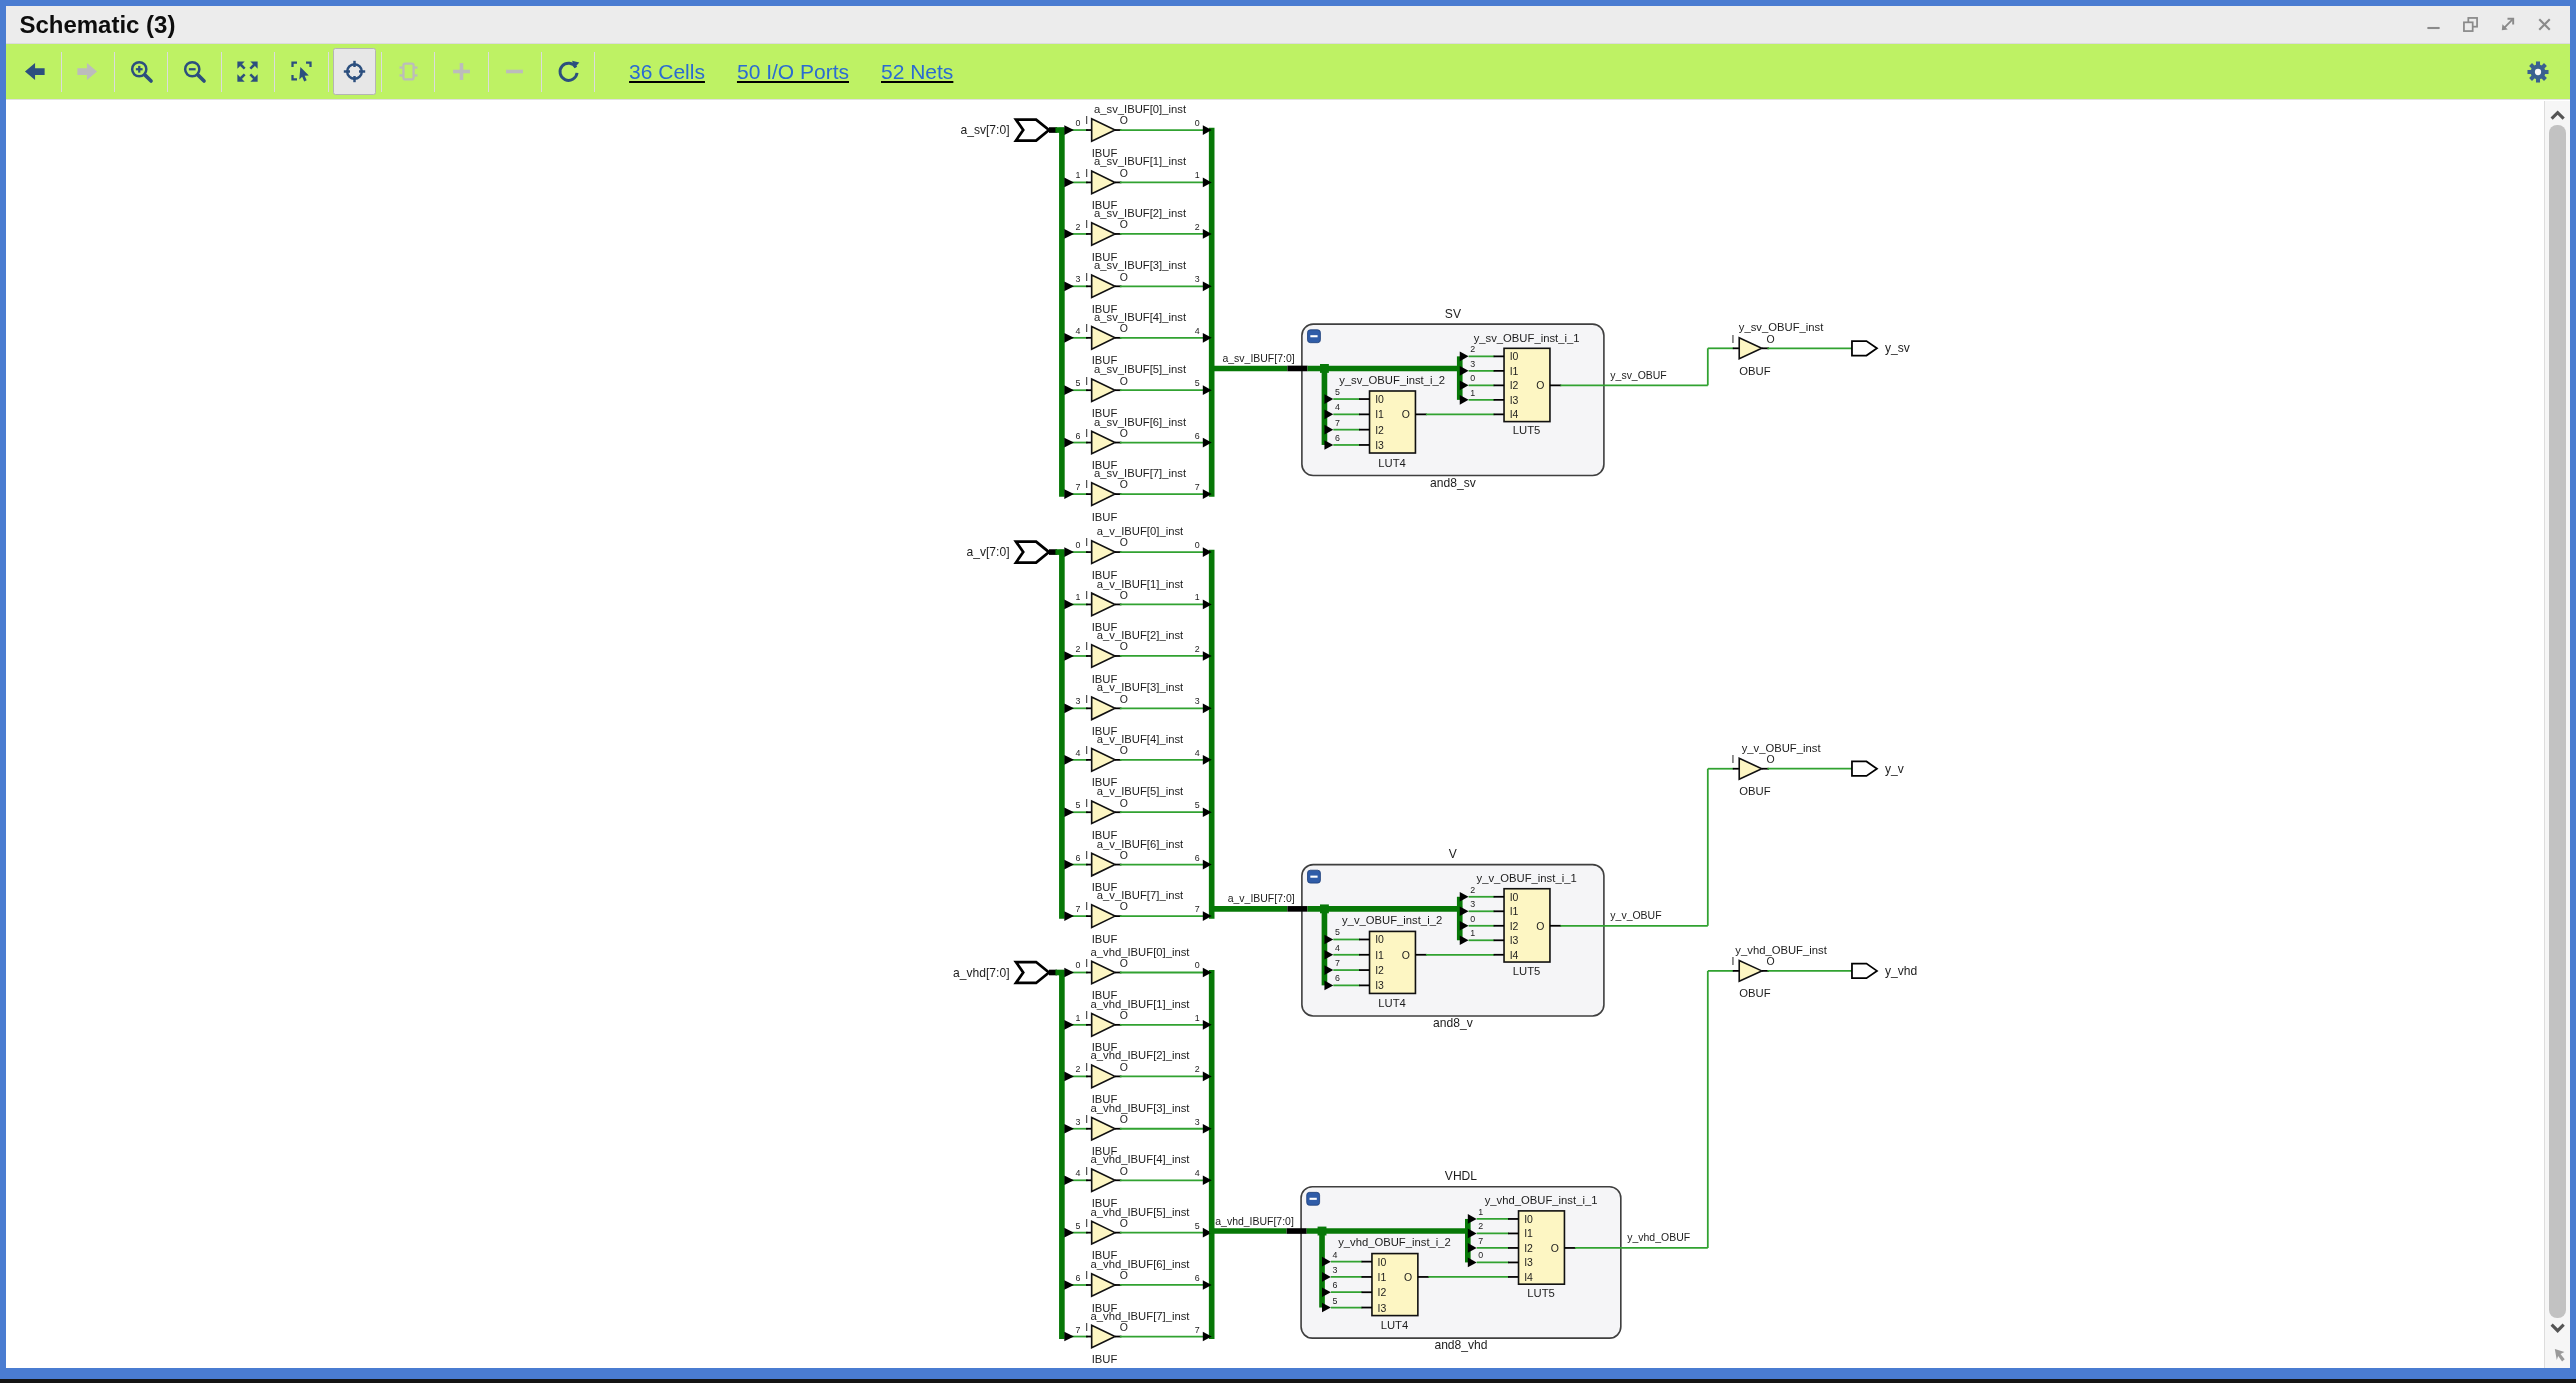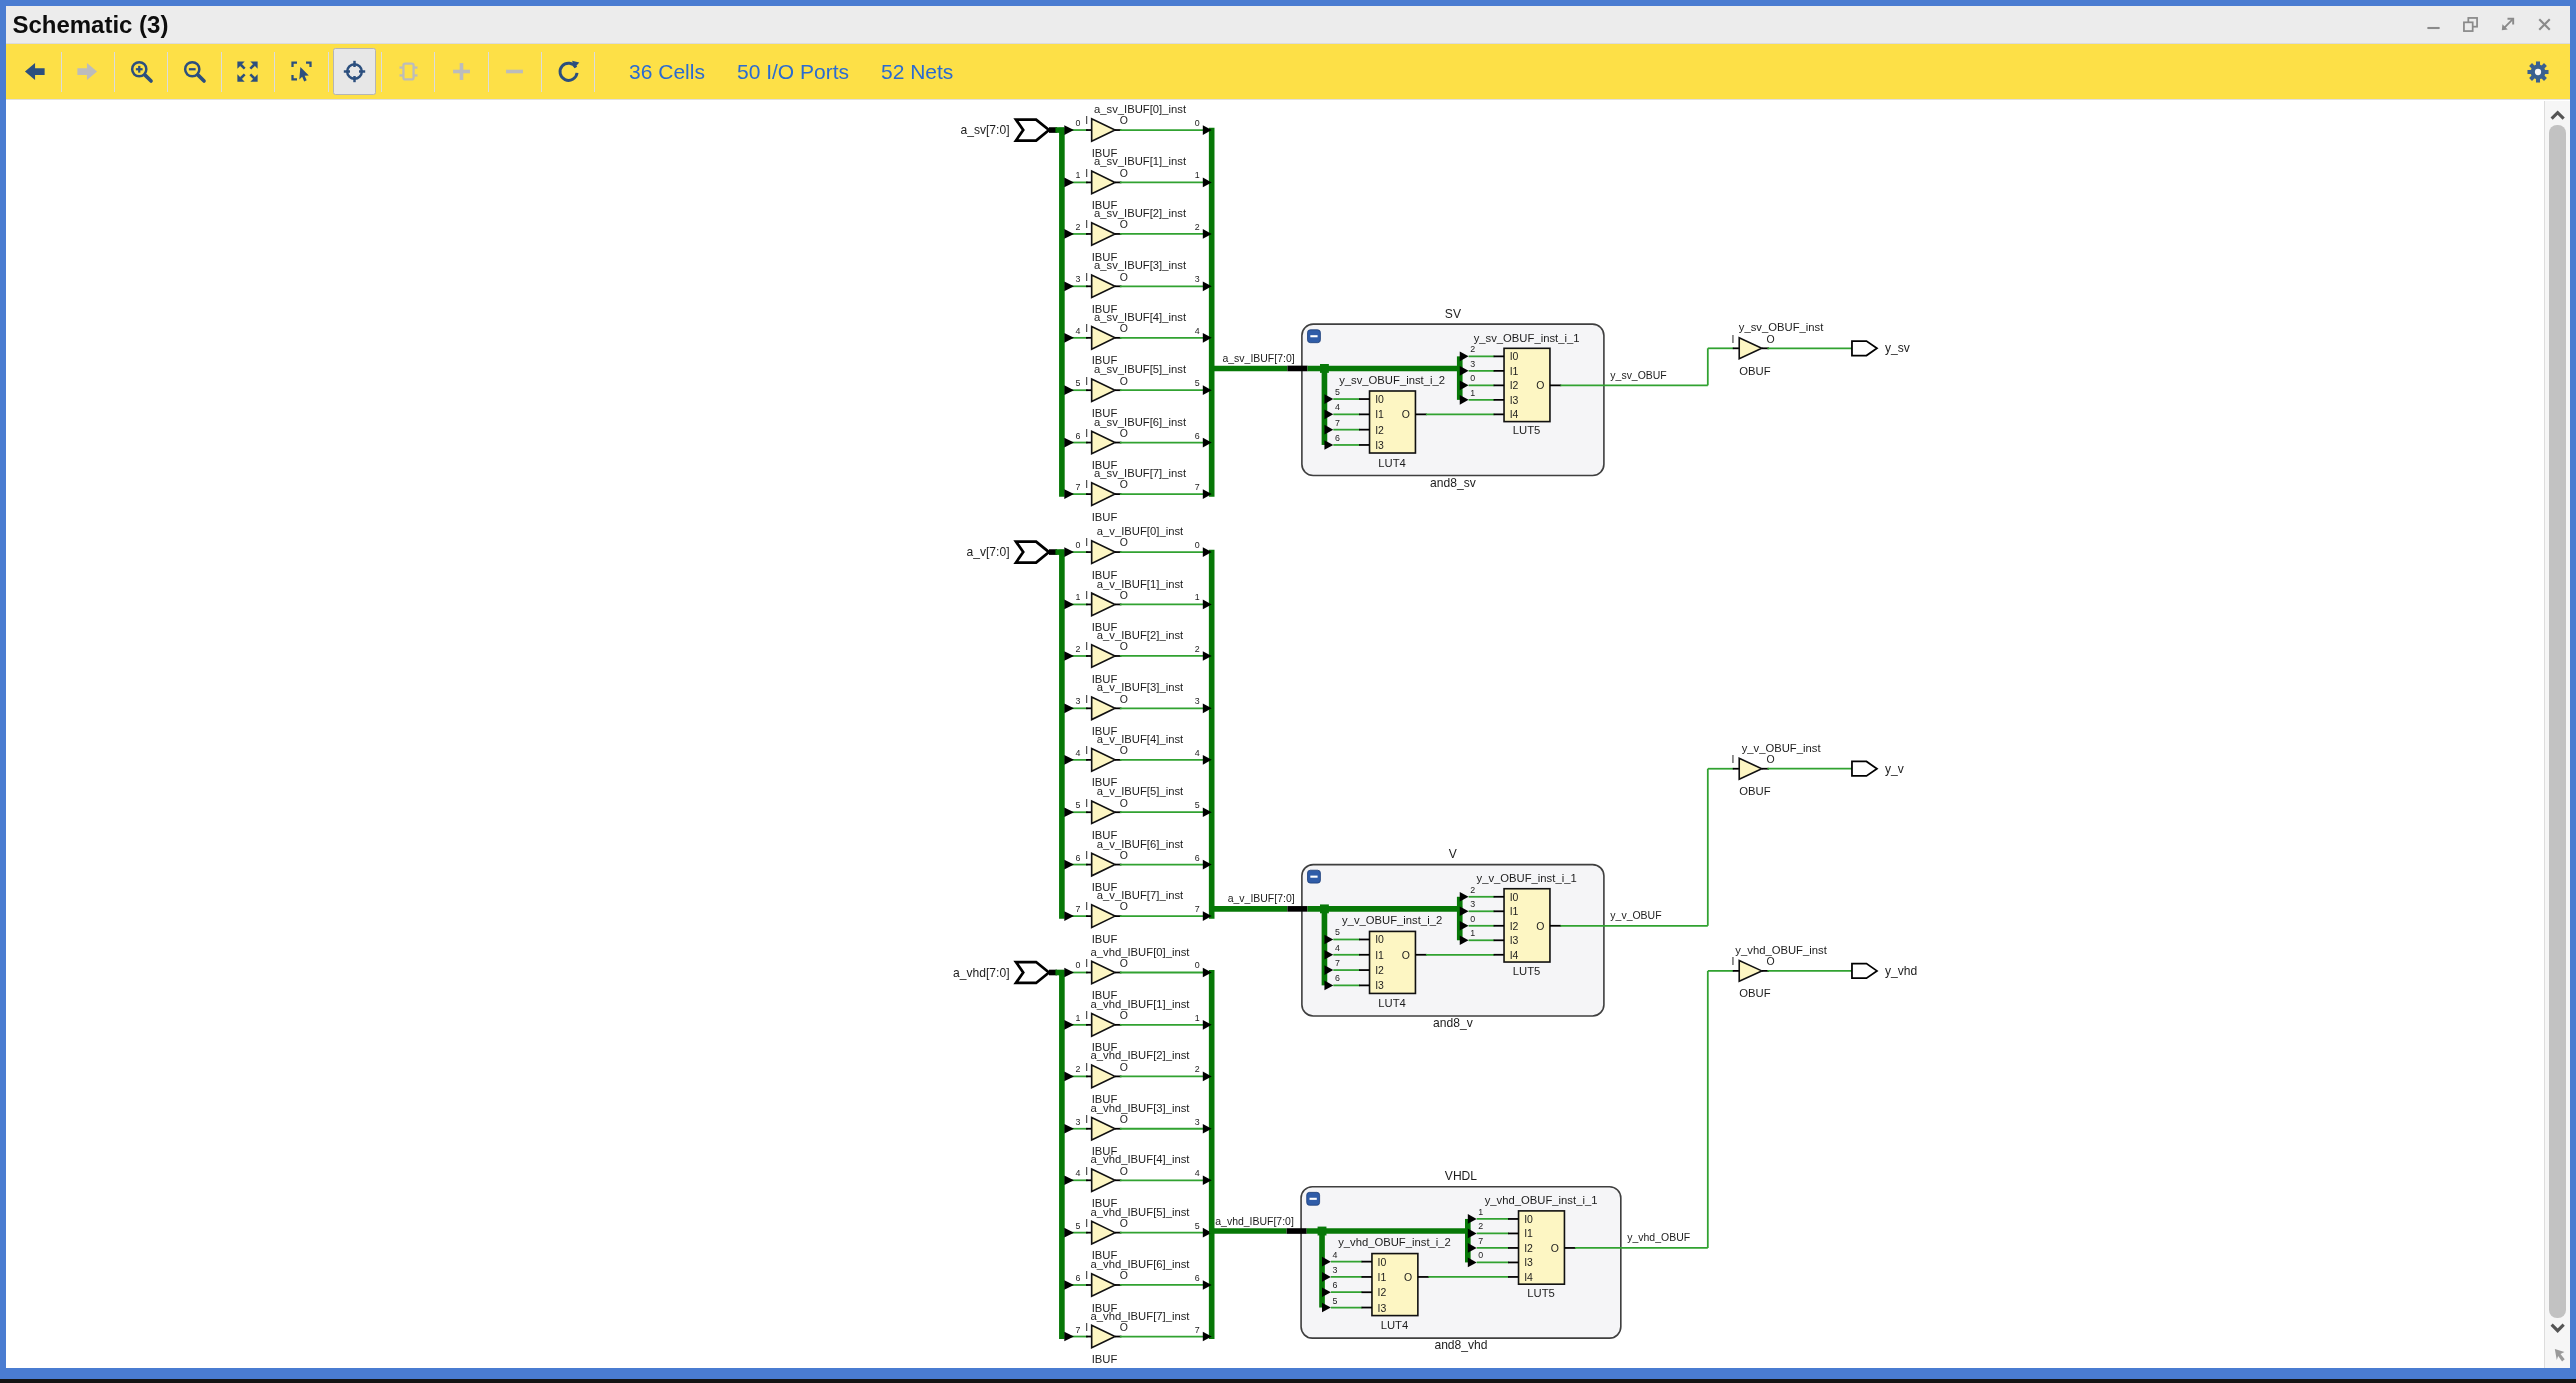--- a/index.html
+++ b/index.html
@@ -7,28 +7,28 @@
        font-family:"Liberation Sans", sans-serif;background:#ffffff;}
   
   .wb{position:absolute;background:#4a7cd1;}
   .wb-top{left:0;top:0;right:0;height:6.4px;}
   .wb-left{left:0;top:0;width:6.4px;height:1379px;}
   .wb-right{right:0;top:0;width:6.4px;height:1379px;}
   .wb-bottom{left:0;top:1368px;right:0;height:11.3px;}
   .screen-strip{position:absolute;left:0;top:1379px;right:0;height:4.8px;background:#141414;}
   
   .titlebar{position:absolute;left:6.4px;right:6.4px;top:6.4px;height:38px;background:#ececec;
-            border-bottom:0.8px solid #dcdcdc;display:flex;align-items:center;padding-left:6px;box-sizing:border-box;}
+            border-bottom:0.8px solid #dcdcdc;display:flex;align-items:center;padding-left:13px;box-sizing:border-box;}
   .title{font-size:24px;font-weight:bold;color:#0d0d0d;}
   .wctrls{margin-left:auto;display:flex;align-items:center;gap:16px;padding-right:14.5px;}
   .wctrl{background:none;border:none;padding:0;width:21px;height:21px;color:#8a8a8a;cursor:default;}
   .wctrl svg{width:21px;height:21px;display:block;}
   
-  .toolbar{position:absolute;left:6.4px;right:6.4px;top:44px;height:56px;background:#fde047;
-           border-bottom:1.6px solid #e0e0e0;display:flex;align-items:center;padding-left:6.4px;box-sizing:border-box;}
+  .toolbar{position:absolute;left:6.4px;right:6.4px;top:44px;height:56px;background:#bef264;
+           border-bottom:1.6px solid #e0e0e0;display:flex;align-items:center;padding-left:6.4px;box-sizing:border-box;text-decoration:underline;}
   .tbuttons{display:flex;align-items:center;height:100%;}
   .tbtn{width:43px;height:47px;background:none;border:none;display:flex;align-items:center;justify-content:center;padding:0;}
   .tbtn svg{width:27px;height:27px;display:block;}
   .tbtn.enabled{color:#2c4f7e;}
   .tbtn.disabled{color:#bcbcbc;}
   .tbtn.selected{color:#2c4f7e;background:#e7e7e7;border:0.8px solid #b5b5b5;border-radius:2.4px;}
   .tsep{width:0.8px;height:40px;background:#dcdcdc;margin:0 4.8px;}
   .tlinks{display:flex;align-items:center;margin-left:13px;}
   .tlink{font-size:21px;color:#2a6bd2;text-decoration:none;margin:0 16px;cursor:pointer;}
   .gear-btn{margin-left:auto;margin-right:19.3px;background:none;border:none;padding:0;width:24px;height:24px;}

